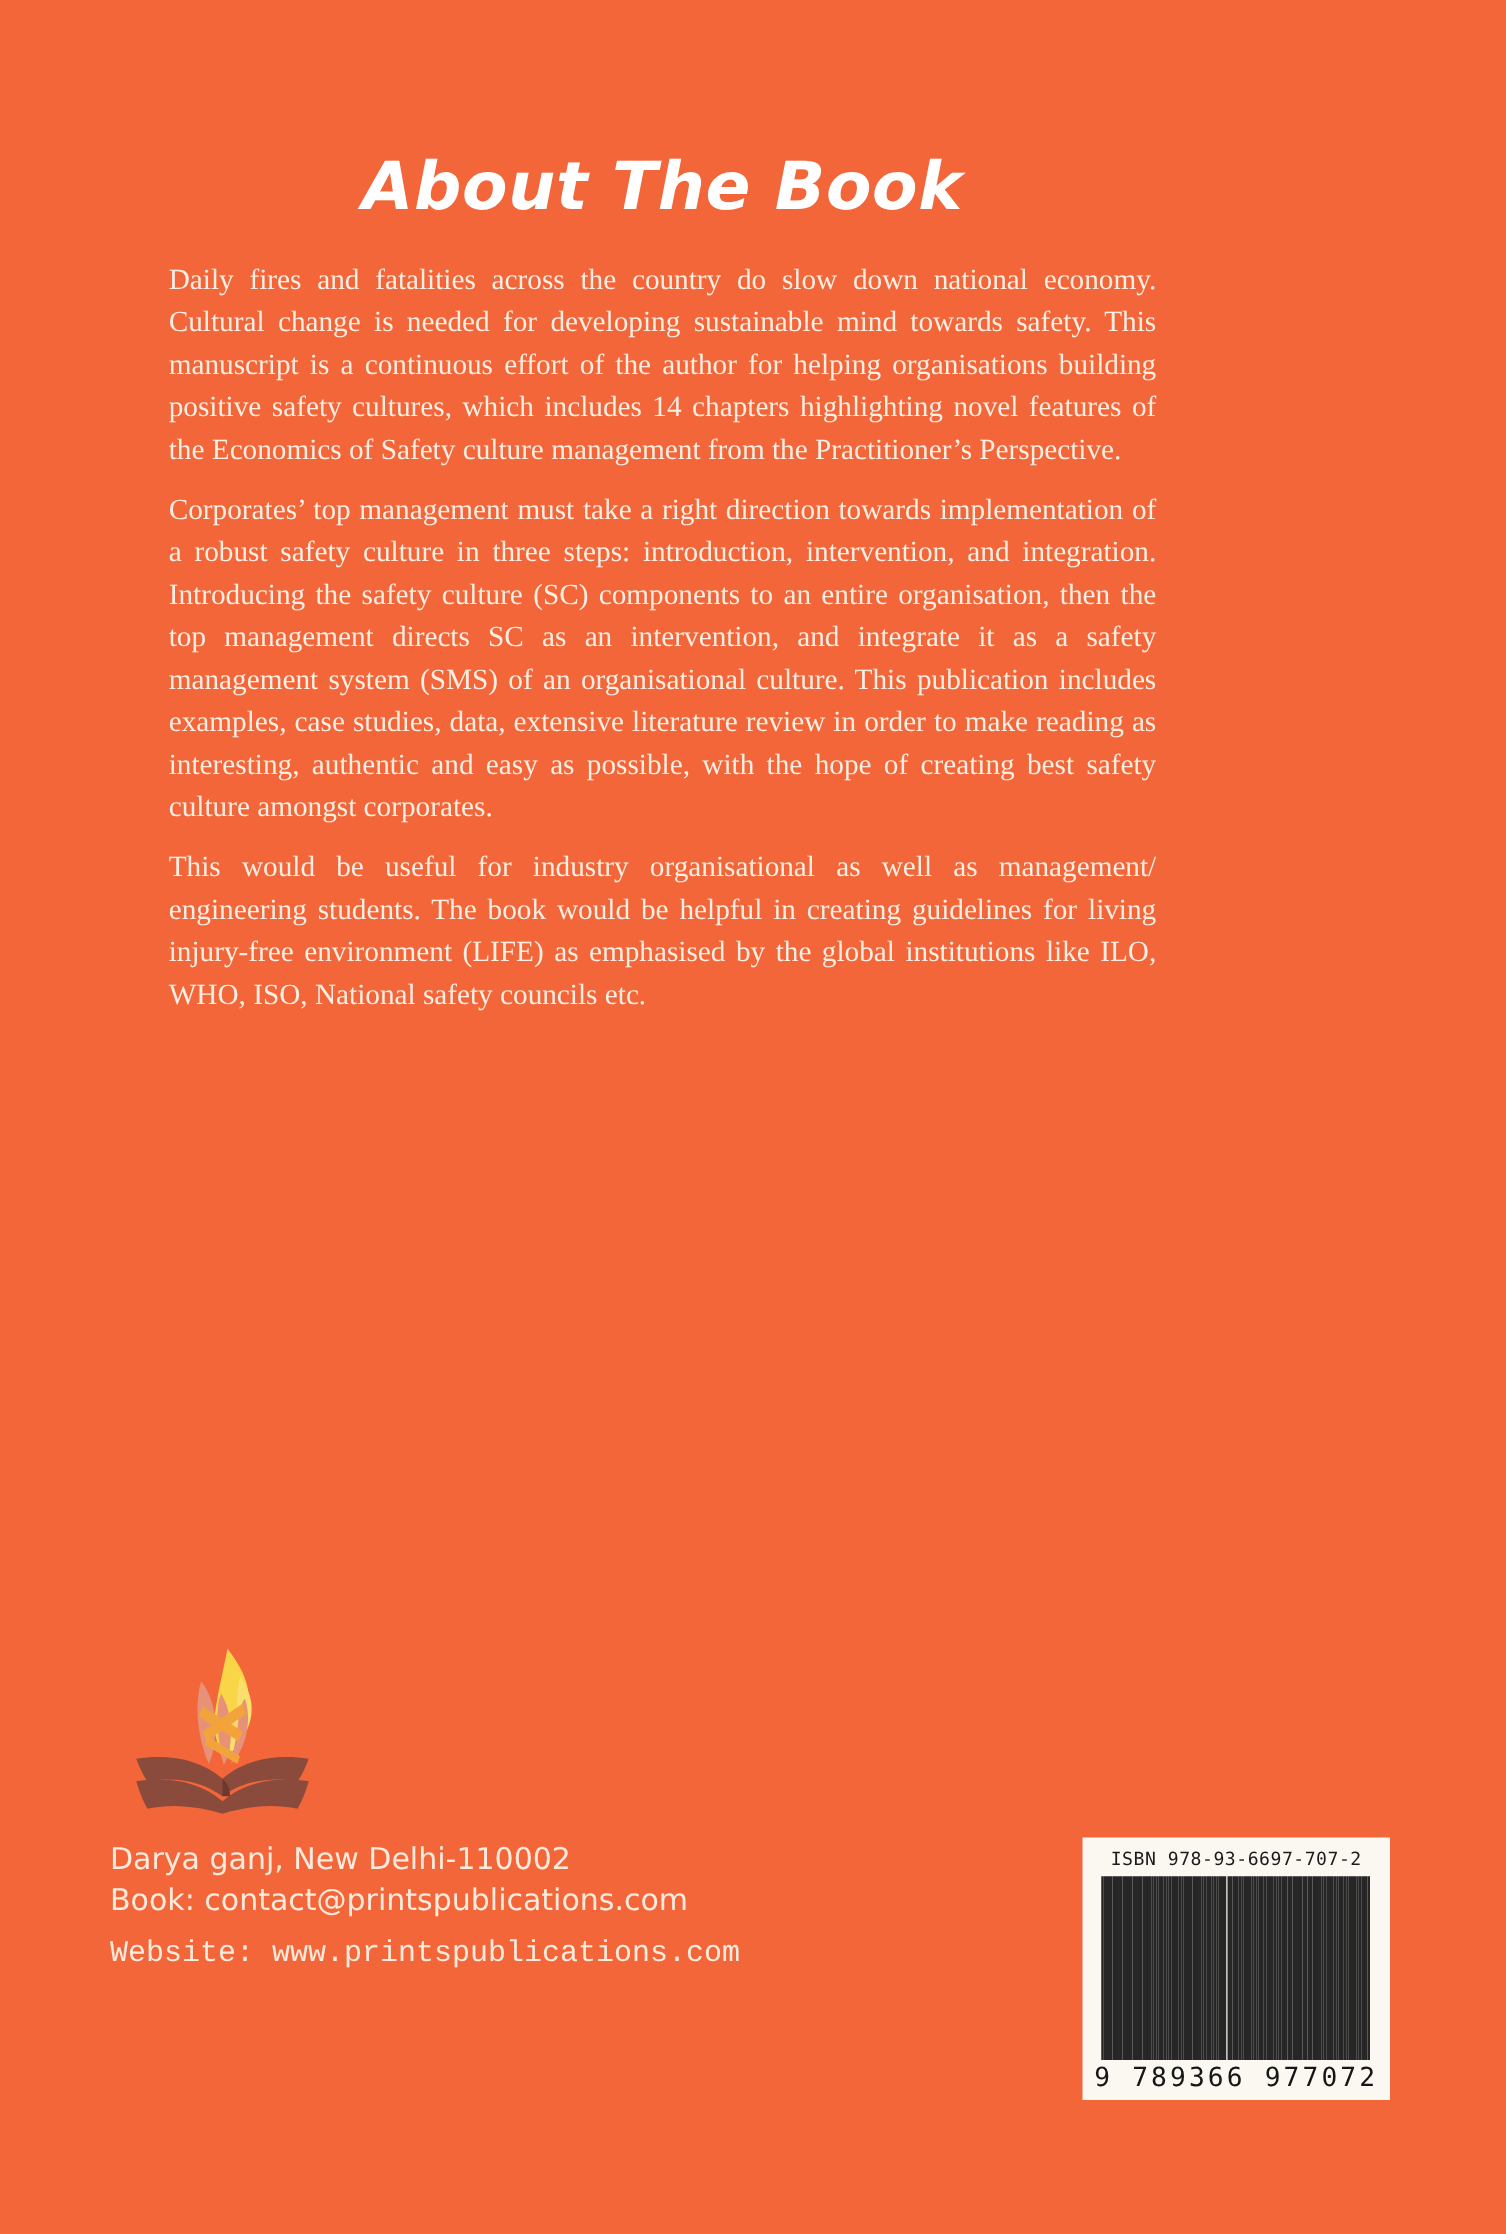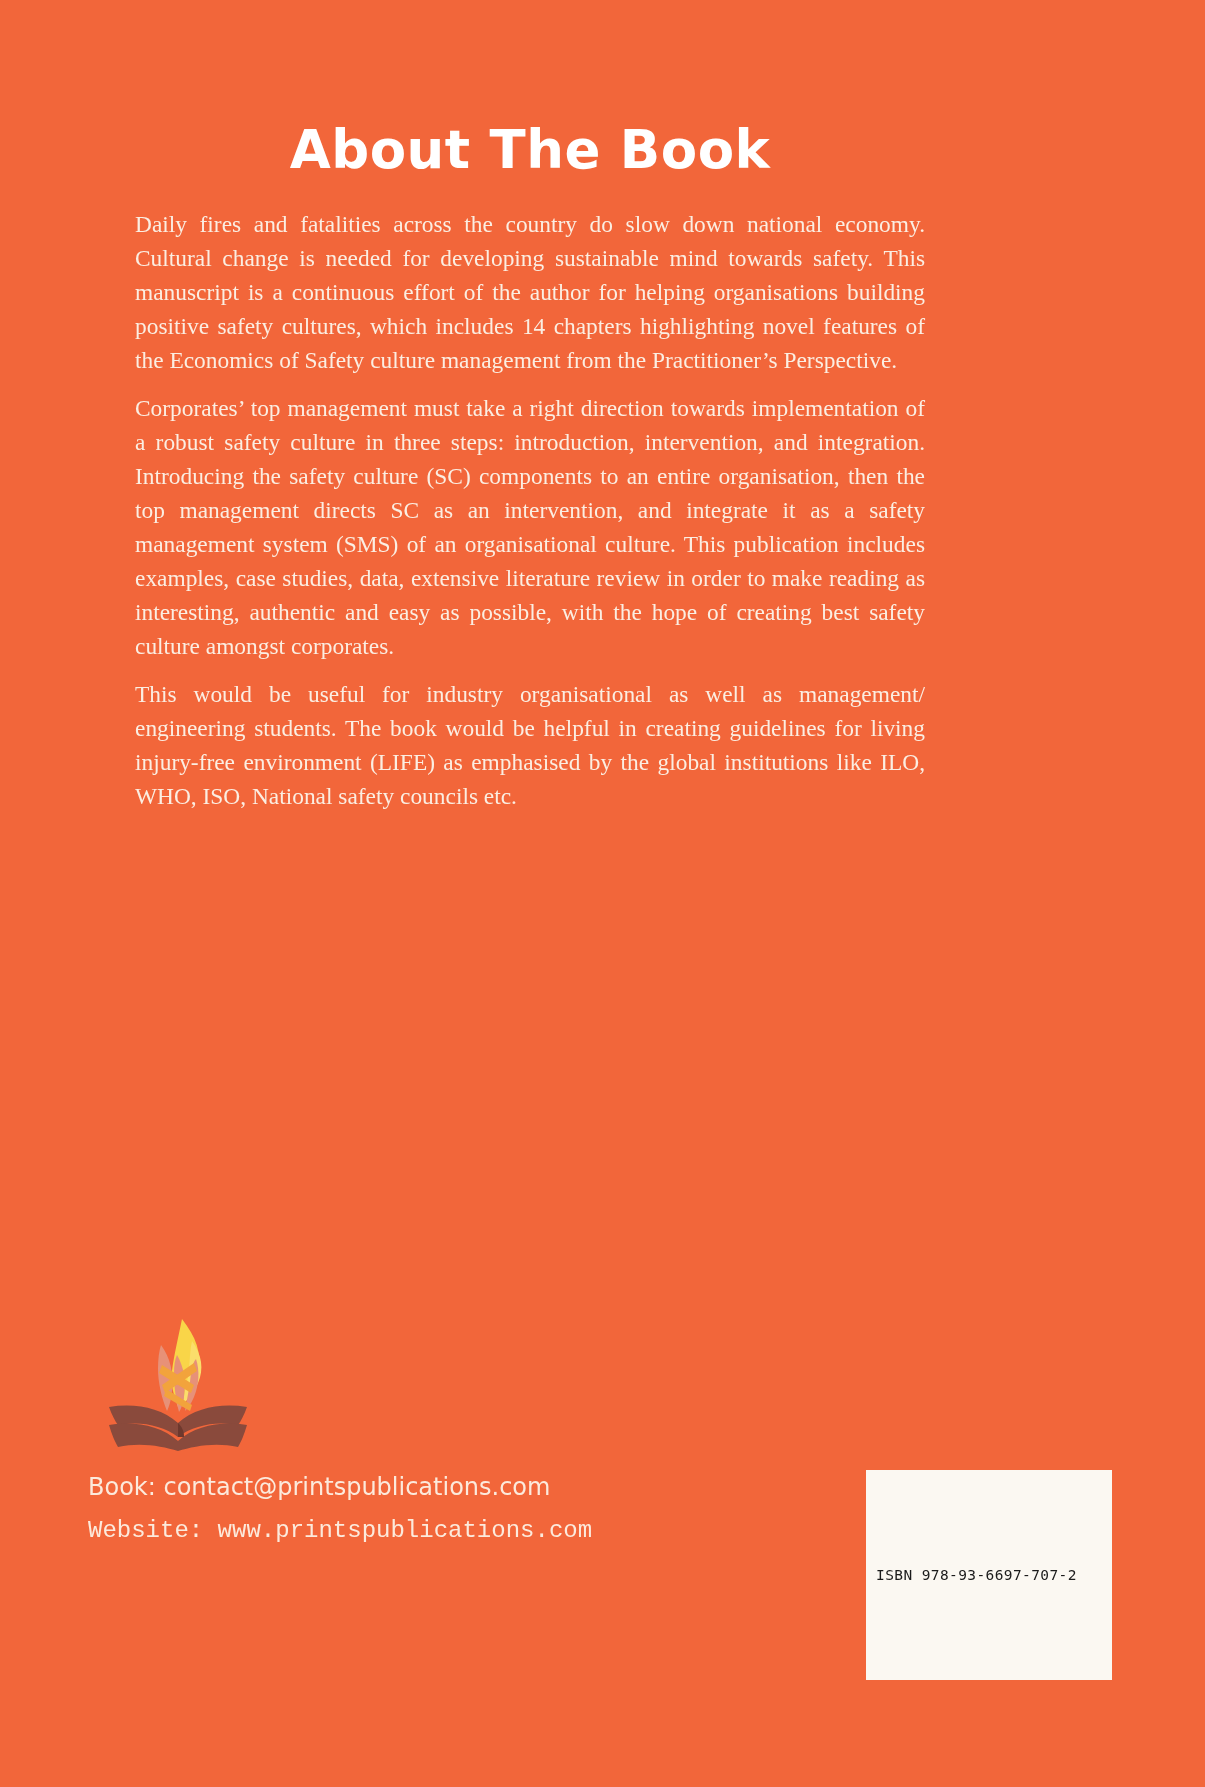--- a/index.html
+++ b/index.html
@@ -32,20 +32,21 @@
 
   .about-title {
     font-family: "DejaVu Sans", sans-serif;
     font-weight: bold;
     font-size: 53px;
     line-height: 1.15;
     letter-spacing: 0.5px;
     color: #FFFFFF;
     text-align: center;
     margin: 0 0 26px 0;
+    font-style: italic;
   }
 
   .blurb p {
     font-family: "Liberation Serif", serif;
     font-size: 23.4px;
     line-height: 34px;
     color: #FBEEE2;
     text-align: justify;
     text-justify: inter-word;
     margin: 0 0 14px 0;
@@ -94,21 +95,21 @@
   .barcode-box {
     position: absolute;
     left: 866px;
     top: 1470px;
     width: 246px;
     height: 210px;
     background: #FBF8F2;
     box-sizing: border-box;
     padding: 8px 10px 6px 10px;
     display: flex;
-    flex-direction: row;
+    flex-direction: column;
     align-items: center;
   }
   .isbn-text {
     font-family: "DejaVu Sans Mono", monospace;
     font-size: 14.5px;
     letter-spacing: 0.4px;
     color: #1b1b1b;
     margin: 2px 0 5px 0;
     white-space: nowrap;
   }
@@ -155,20 +156,21 @@
       <path d="M90 52 L58 74 L61 82 L93 60 Z" fill="#F2A33C"></path>
       <path d="M62 78 L88 94 L86 100 L60 85 Z" fill="#F2A33C"></path>
 
       <path d="M5 96 C30 92 56 96 74 112 C92 96 118 92 143 96 C140 104 137 110 134 114 C112 110 90 114 74 126 C58 114 36 110 14 114 C11 110 8 104 5 96 Z" fill="#8A4A3C"></path>
       <path d="M5 114 C30 110 56 114 74 130 C92 114 118 110 143 114 C140 124 137 131 134 136 C112 131 90 135 74 140 C58 135 36 131 14 136 C11 131 8 124 5 114 Z" fill="#8A4A3C"></path>
       <path d="M74 112 C78 116 80 120 80 126 L74 126 Z" fill="#6E382D"></path>
     </svg>
   </div>
 
   <section class="publisher">
+    <div class="pub-line">Darya ganj, New Delhi-110002</div>
     <div class="pub-line">Book: contact@printspublications.com</div>
     <div class="pub-line website">Website: www.printspublications.com</div>
   </section>
 
   <div class="barcode-box">
     <div class="isbn-text">ISBN  978-93-6697-707-2</div>
     <div class="bars" id="bars">
         <span style="width: 2px;"></span>
         <span style="width: 5px;"></span>
         <span style="width: 2px;"></span>

